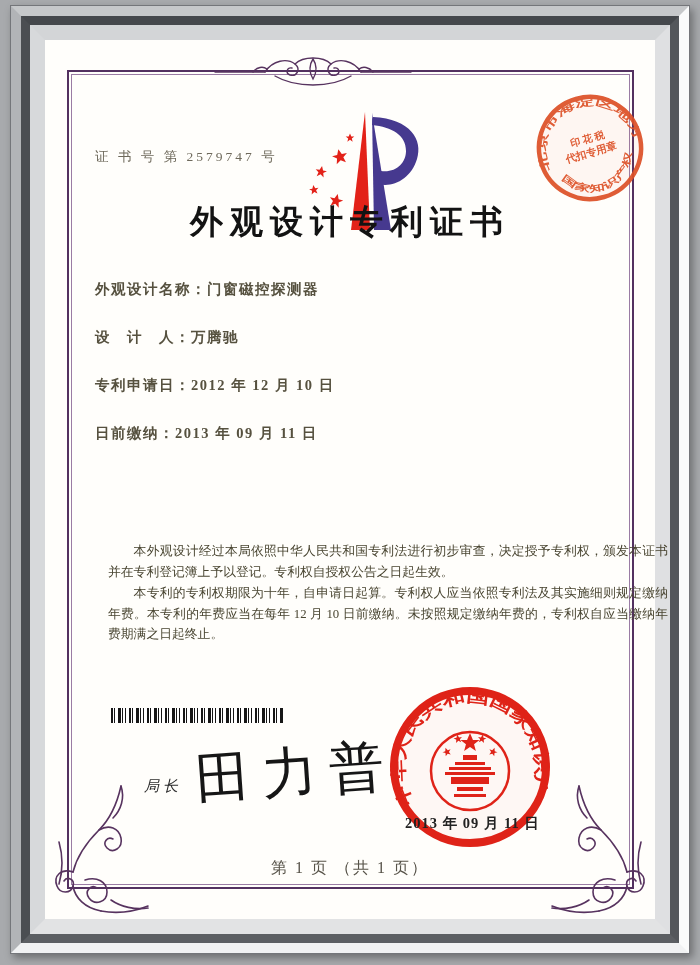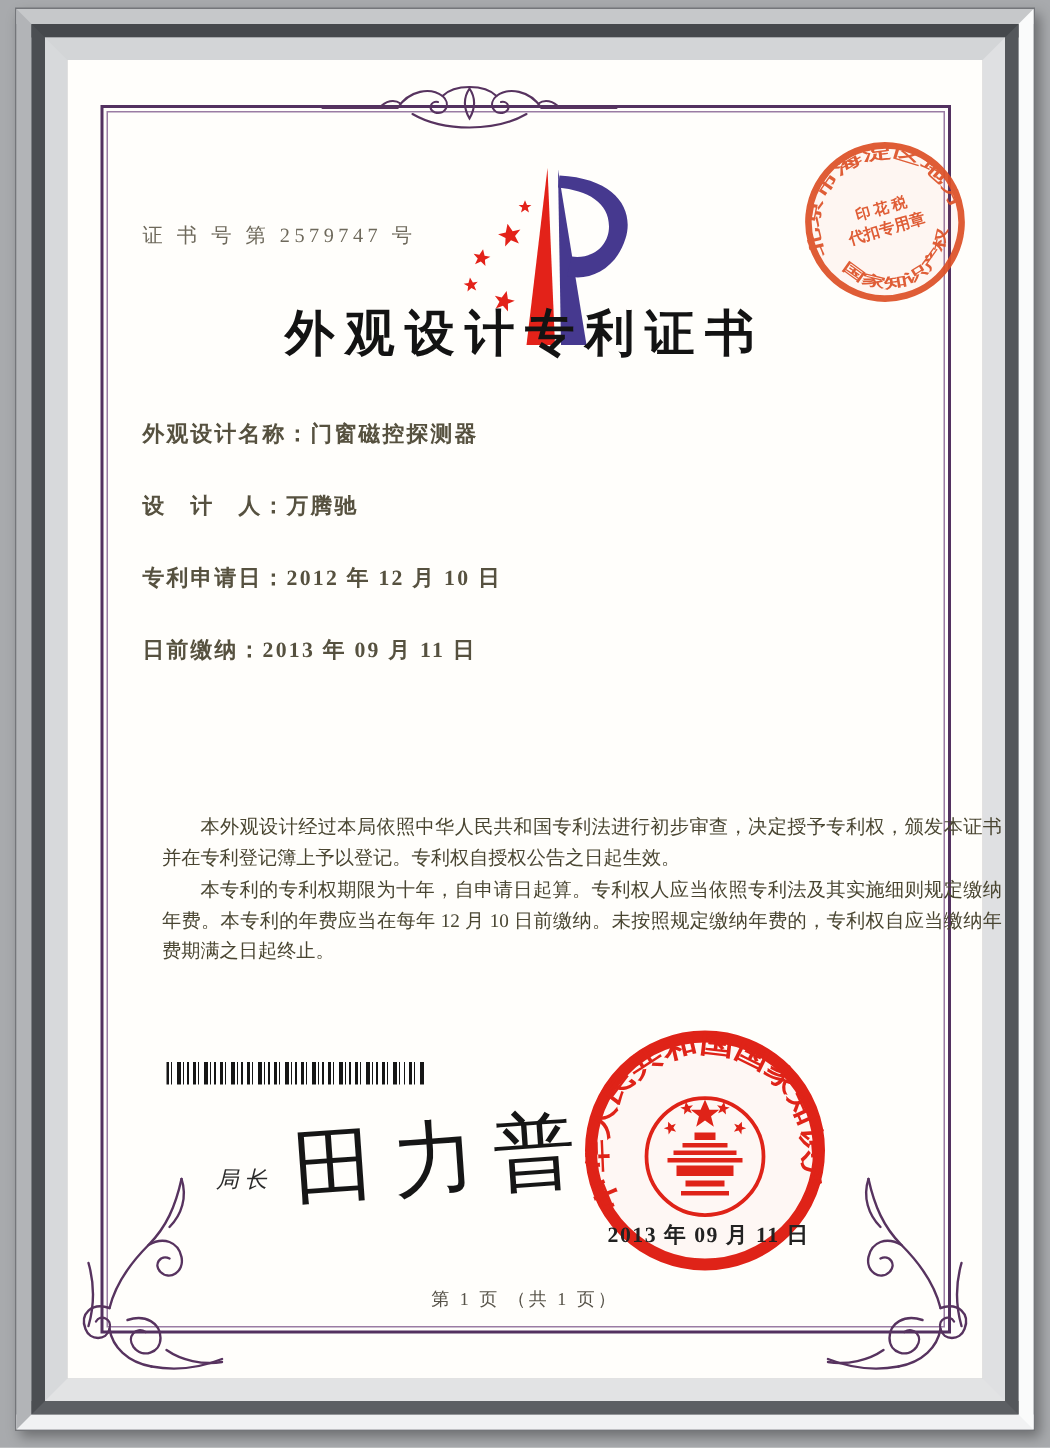--- a/index.html
+++ b/index.html
@@ -51,21 +51,21 @@
 
   .siglabel { position:absolute; left:99px; top:737px; font-size:15px;
     letter-spacing:4px; color:#2b2b2b;font-style:italic; }
   .signame { position:absolute; left:150px; top:696px; font-size:55px;
     letter-spacing:12px; color:#161616; transform:rotate(-4deg); white-space:nowrap; }
 
   .seal { position:absolute; left:339px; top:641px; width:172px; height:172px; }
   .dateline { position:absolute; left:360px; top:774px; font-size:14.5px;
     letter-spacing:1px; color:#222; font-weight:700; }
   .footer { position:absolute; left:0; top:818px; width:100%; text-align:center;
-    font-size:12px; letter-spacing:2px; color:#575349; }
+    font-size:16px; letter-spacing:2px; color:#575349; }
 </style>
 </head>
 <body>
 
 <div class="frame">
  <div class="band1">
  <div class="band2">
  <div class="band3">
   <div class="paper">
 

